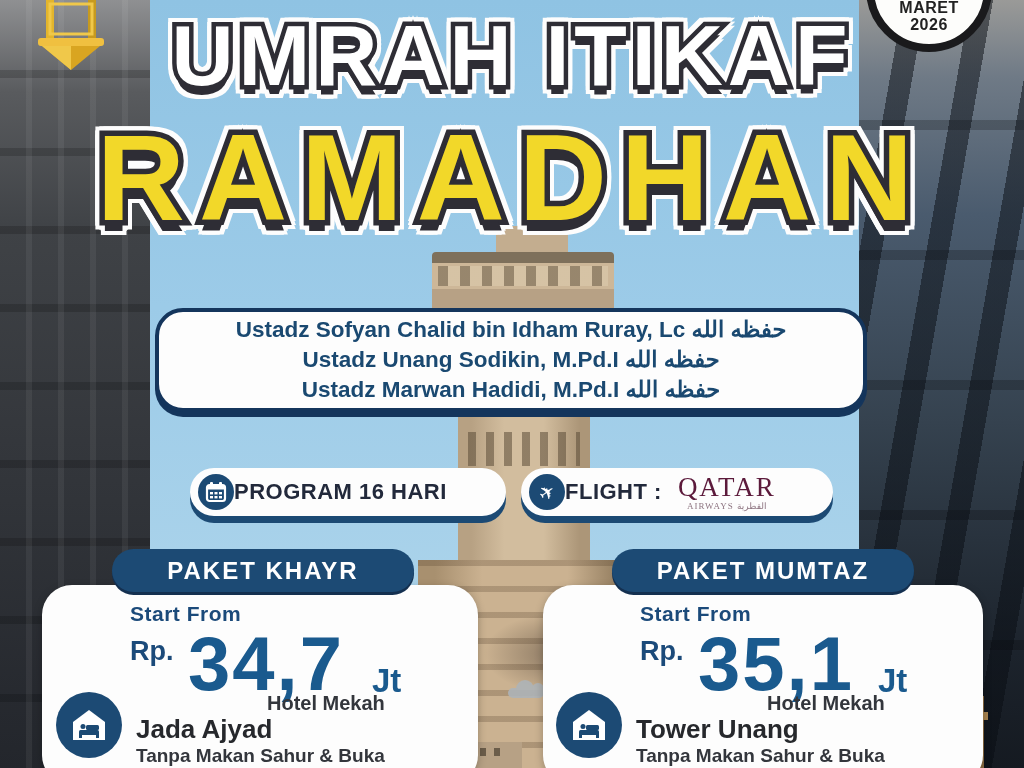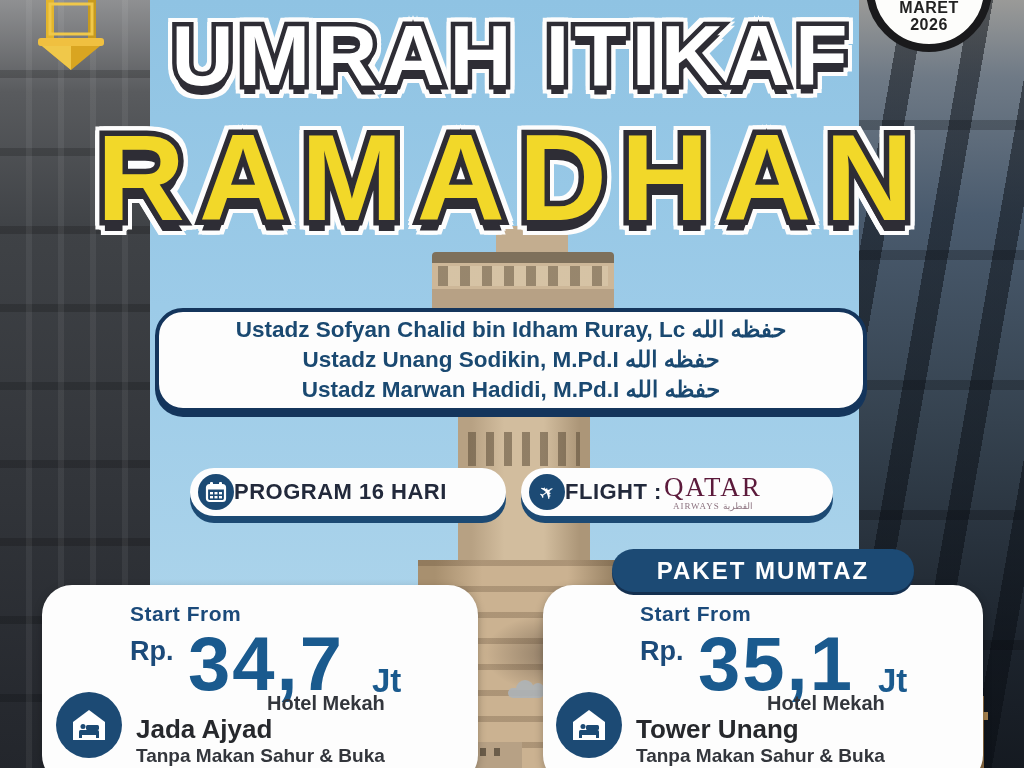--- a/index.html
+++ b/index.html
@@ -69,21 +69,21 @@
   
   .pill{
     position:absolute;top:468px;height:48px;background:#fdfdfd;border-radius:999px;
     box-shadow:0 7px 0 #1c4a74;display:flex;align-items:center;gap:0;padding:0 20px 0 8px;box-sizing:border-box;
   }
   .pill-circle{width:36px;height:36px;border-radius:50%;background:#1c4a74;display:flex;align-items:center;justify-content:center;flex:none;}
   .pill-label{color:#22293b;font-weight:bold;font-size:22px;letter-spacing:.5px;white-space:nowrap;}
   .pill-program{left:190px;width:316px;}
   .pill-flight{left:521px;width:312px;}
   .plane{color:#fff;font-size:19px;transform:rotate(-35deg);line-height:1;}
-  .qatar{display:flex;flex-direction:column;align-items:center;line-height:1;margin-left:2px;}
+  .qatar{display:flex;flex-direction:column;align-items:center;line-height:1;margin-left:16px;}
   .qatar-name{font-family:"Liberation Serif",serif;color:#5c1a3b;font-size:27px;letter-spacing:2px;font-weight:normal;}
   .qatar-sub{font-family:"Liberation Serif",serif;color:#8d7480;font-size:9px;letter-spacing:1px;margin-top:1px;}
   
   .card{
     position:absolute;top:585px;height:200px;background:#fdfdfd;border-radius:30px;
     box-shadow:0 3px 8px rgba(0,0,0,.25);
   }
   .card-left{left:42px;width:436px;}
   .card-right{left:543px;width:440px;}
   .pkg-header{
@@ -198,20 +198,21 @@
     <span class="pill-label">FLIGHT :</span>
     <span class="qatar">
       <span class="qatar-name">QATAR</span>
       <span class="qatar-sub">AIRWAYS القطرية</span>
     </span>
   </div>
 
   <div class="card card-left"></div>
   <div class="card card-right"></div>
 
+  <div class="pkg-header hdr-left">PAKET KHAYR</div>
   <div class="pkg-header hdr-right">PAKET MUMTAZ</div>
 
   <div class="start-from" style="left:130px;top:602px;">Start From</div>
   <div class="currency" style="left:130px;top:636px;">Rp.</div>
   <div class="price" style="left:188px;top:626px;">34,7</div>
   <div class="unit" style="left:372px;top:662px;">Jt</div>
   <div class="hotel-row" style="left:56px;top:692px;">
     <span class="hotel-circle">
       <svg width="40" height="40" viewBox="0 0 40 40">
         <path d="M20 5 L36 17 L36 35 L4 35 L4 17 Z" fill="#fff"></path>

